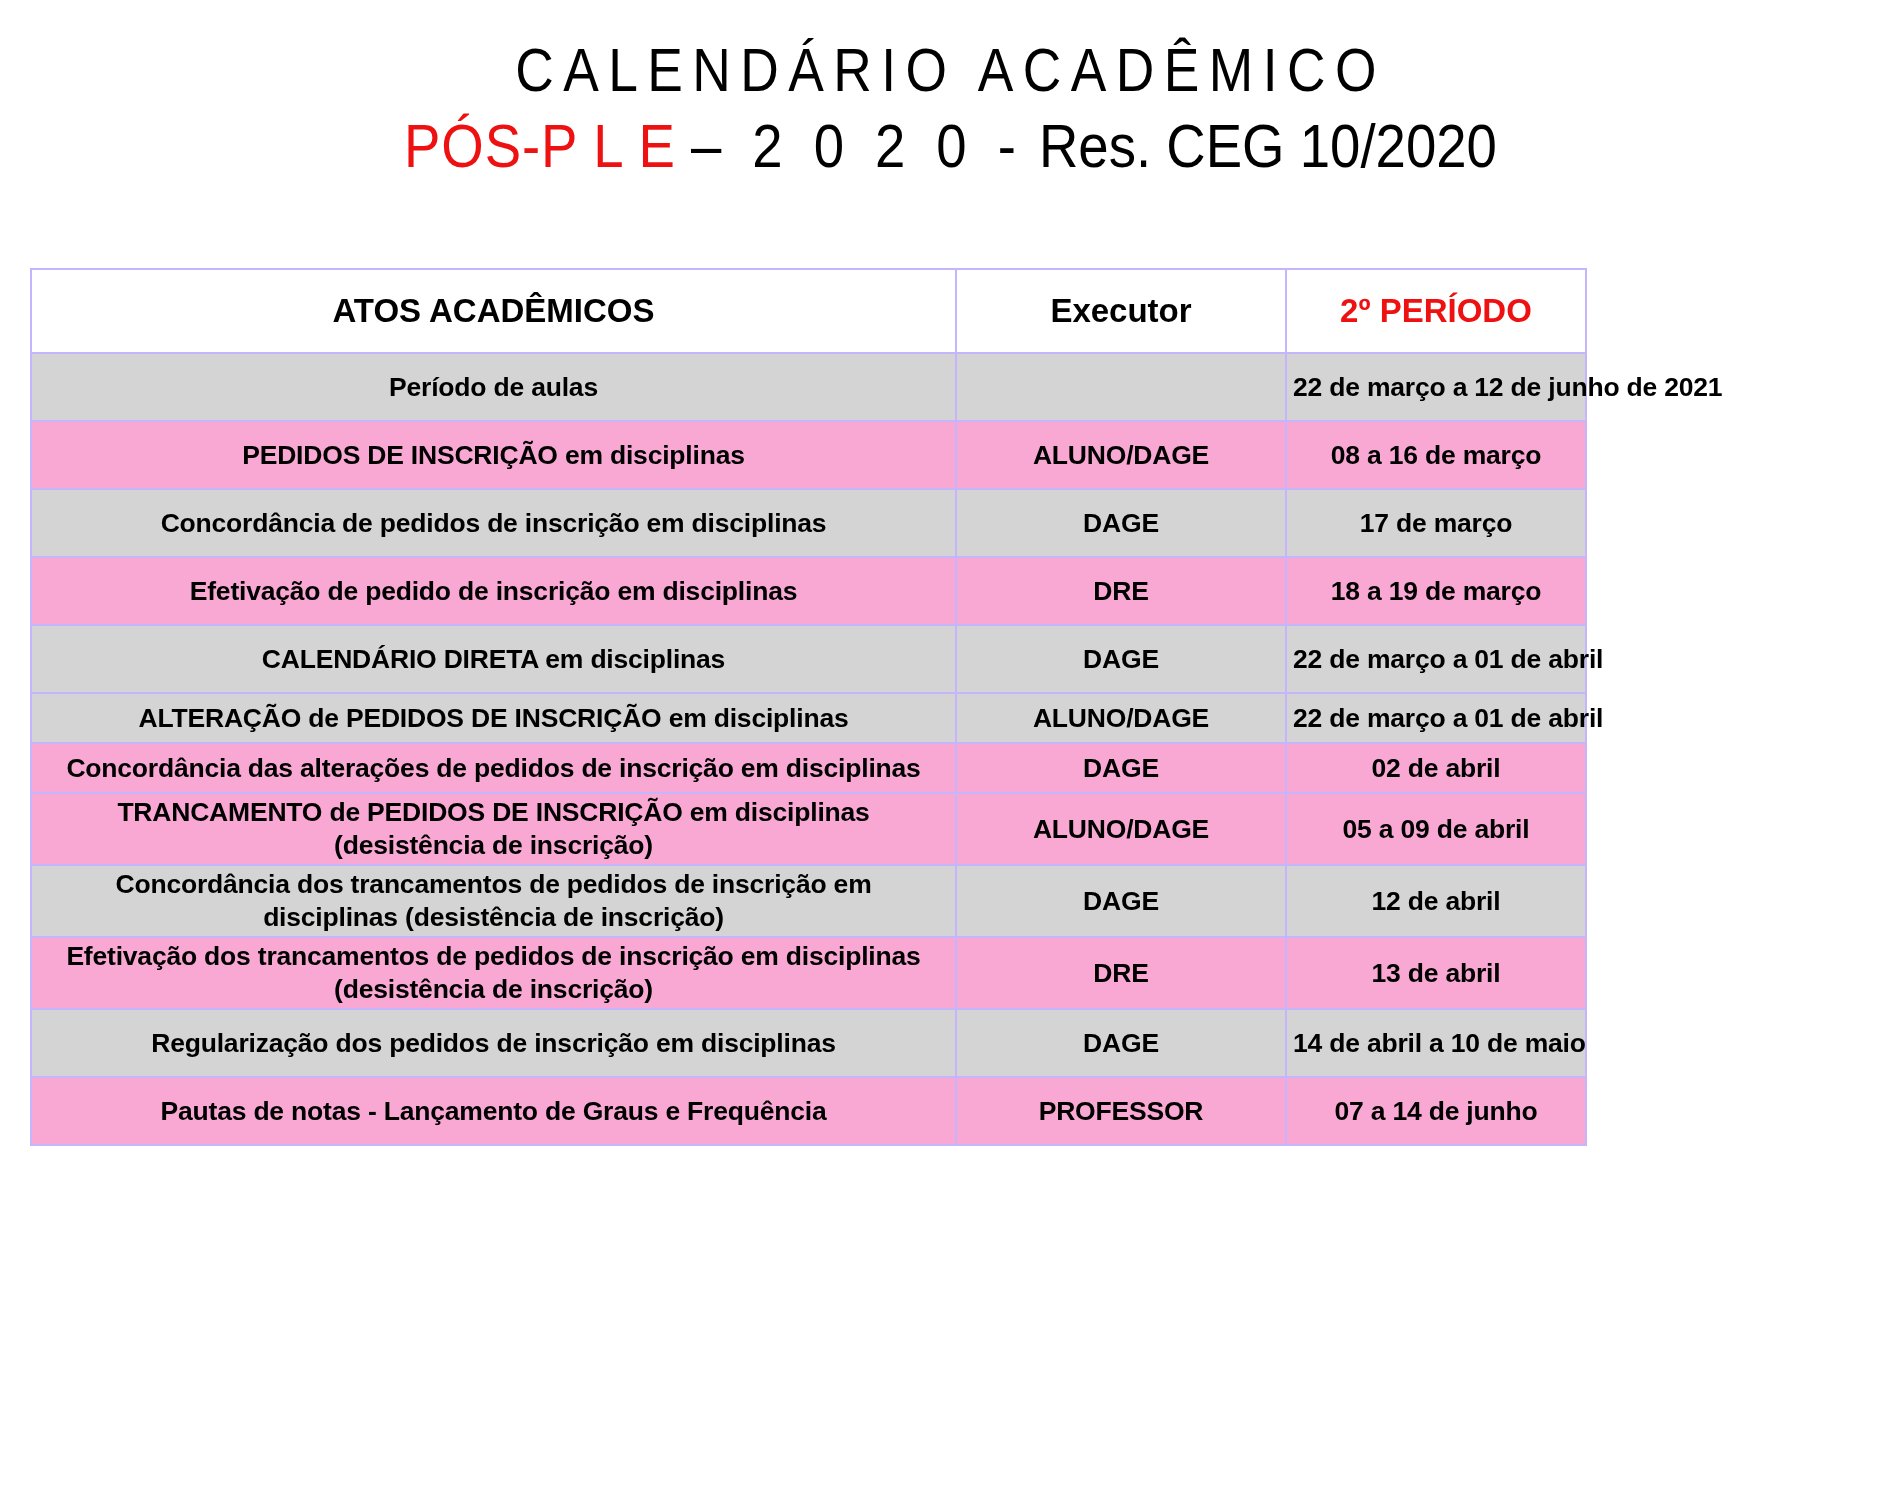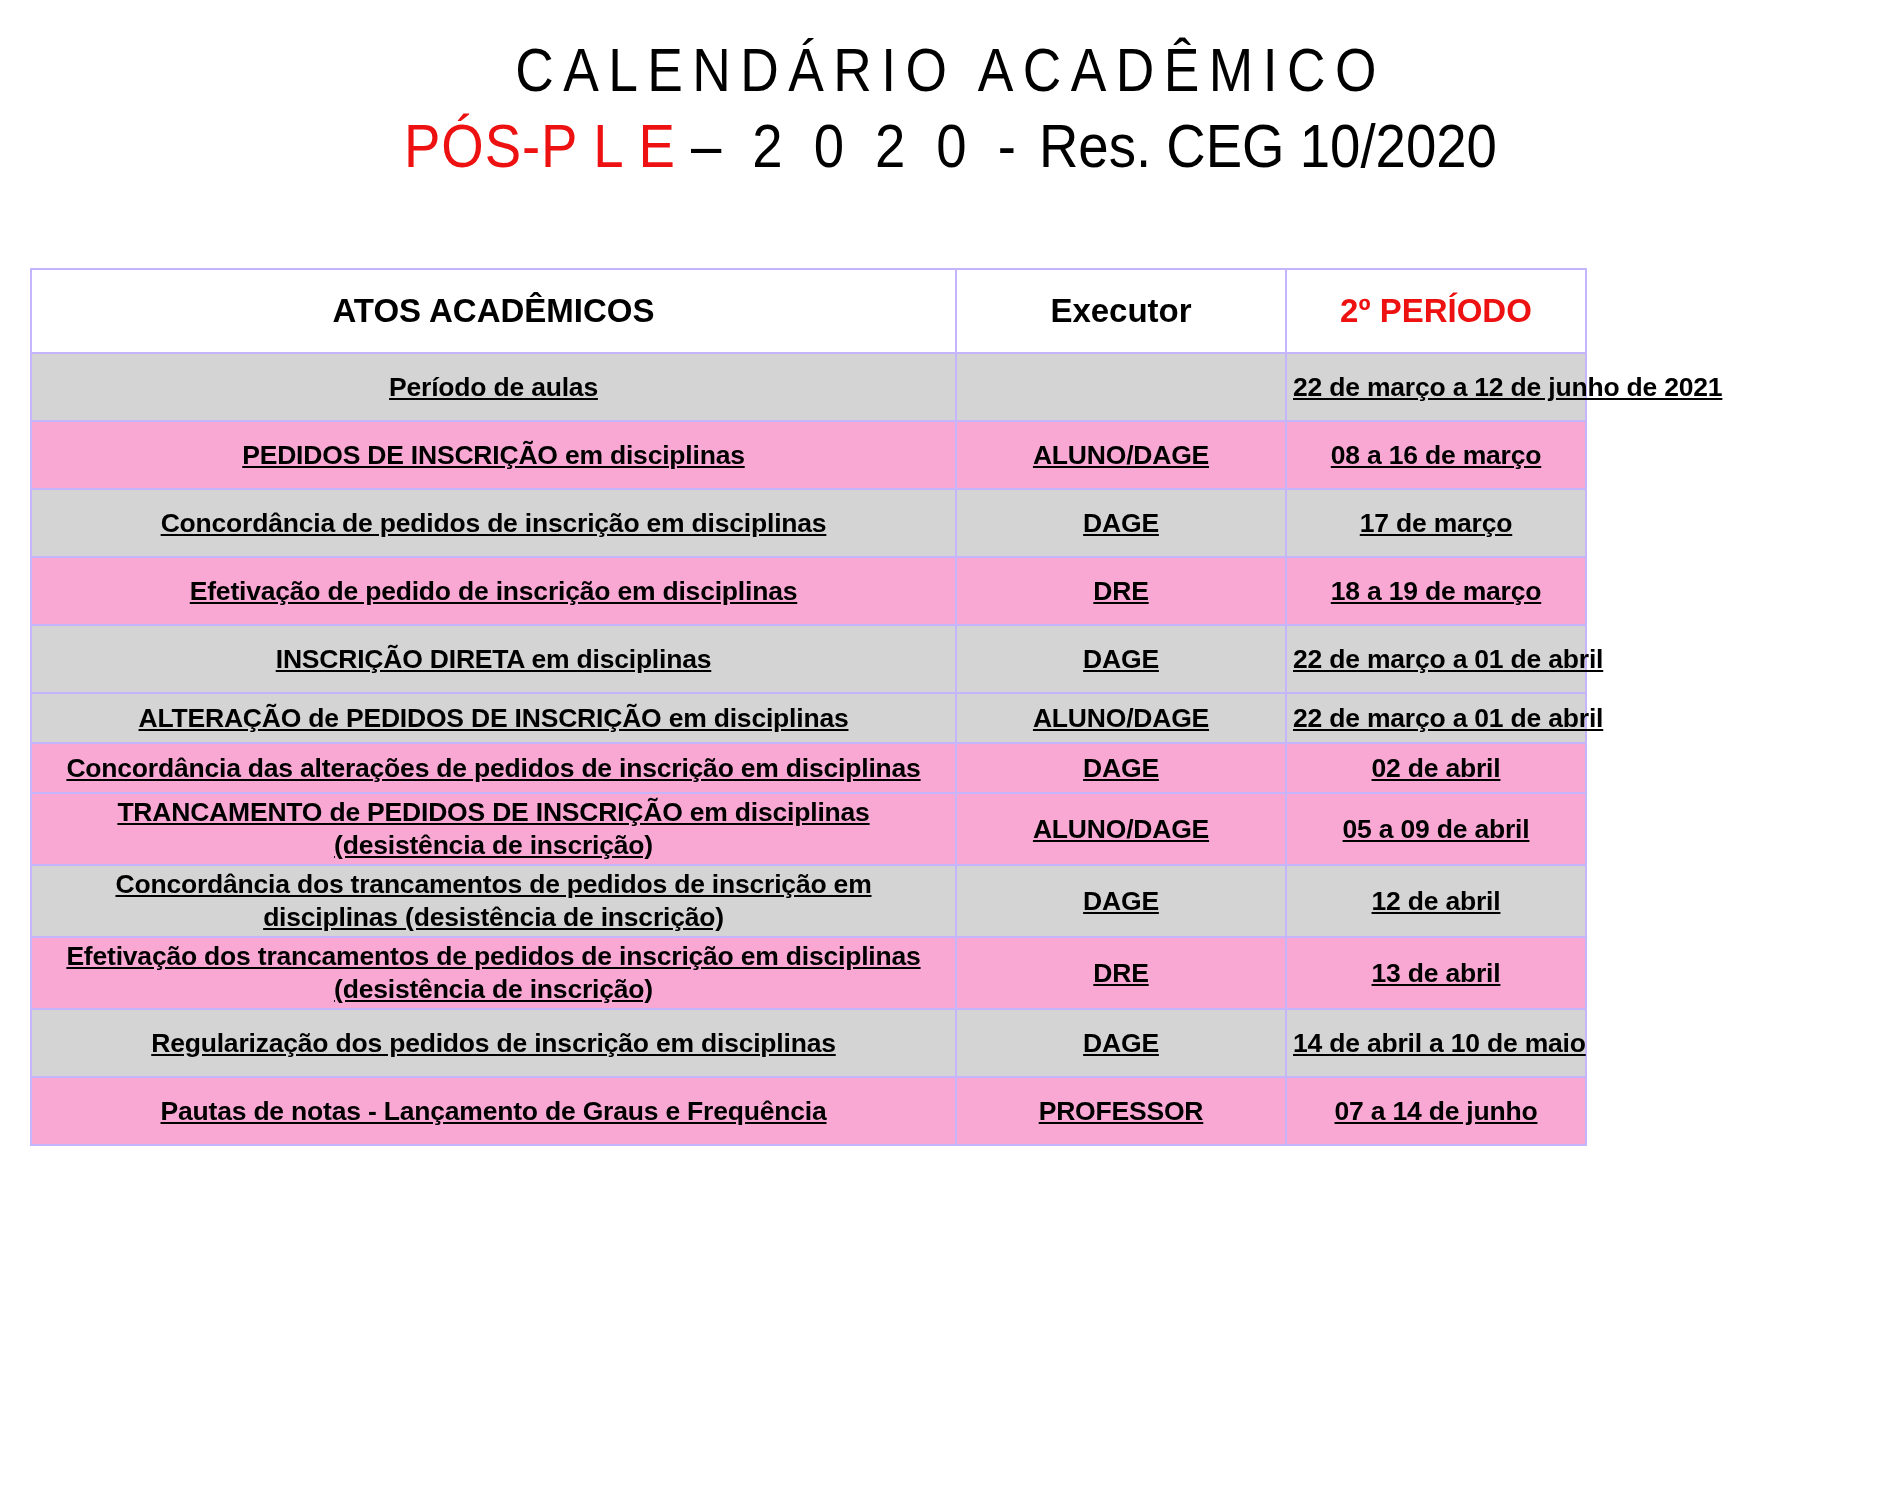--- a/index.html
+++ b/index.html
@@ -92,21 +92,20 @@
     letter-spacing: 0px;
   }
   thead th.head-period {
     color: #ee1111;
   }
 
   tbody td {
     font-size: 26.5px;
     line-height: 33px;
     letter-spacing: -0.2px;
-    text-decoration: underline;
   }
   tbody tr.shade td {
     background: #d4d4d4;
   }
   tbody tr.plain td {
     background: #f9a8d4;
   }
   tbody td.act {
     padding-left: 16px;
     padding-right: 16px;
@@ -159,21 +158,21 @@
             <td class="act">Concordância de pedidos de inscrição em disciplinas</td>
             <td class="exe">DAGE</td>
             <td class="per">17 de março</td>
           </tr>
           <tr class="plain r-tall">
             <td class="act">Efetivação de pedido de inscrição em disciplinas</td>
             <td class="exe">DRE</td>
             <td class="per">18 a 19 de março</td>
           </tr>
           <tr class="shade r-tall">
-            <td class="act">INSCRIÇÃO DIRETA em disciplinas</td>
+            <td class="act">CALENDÁRIO DIRETA em disciplinas</td>
             <td class="exe">DAGE</td>
             <td class="per">22 de março a 01 de abril</td>
           </tr>
           <tr class="shade r-short">
             <td class="act">ALTERAÇÃO de PEDIDOS DE INSCRIÇÃO em disciplinas</td>
             <td class="exe">ALUNO/DAGE</td>
             <td class="per">22 de março a 01 de abril</td>
           </tr>
           <tr class="plain r-short">
             <td class="act">Concordância das alterações de pedidos de inscrição em disciplinas</td>

